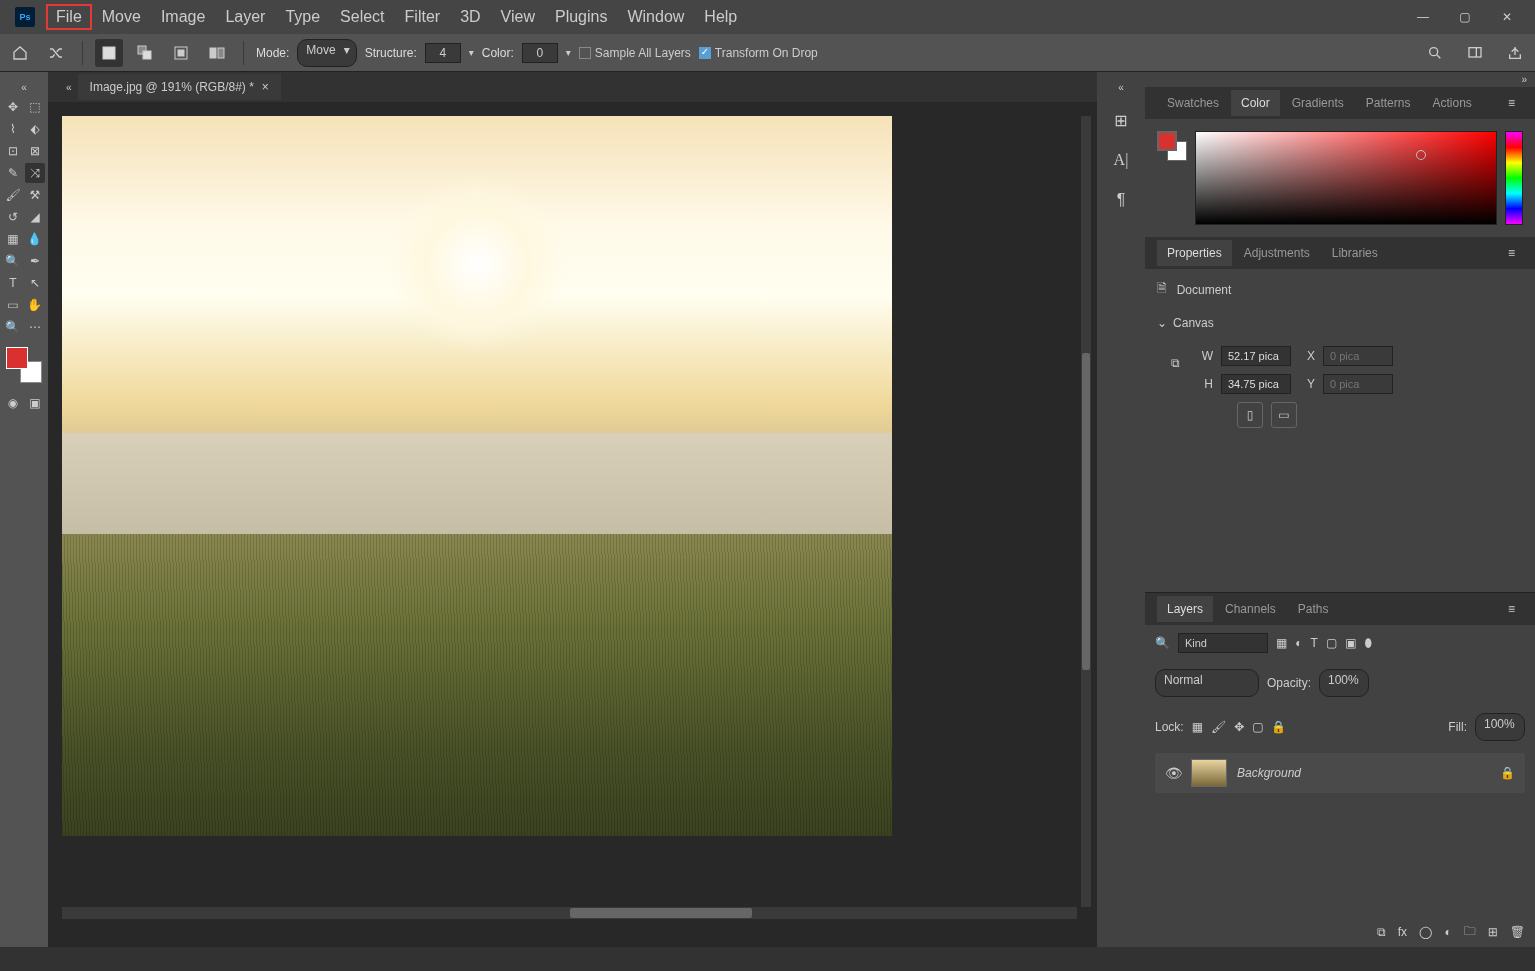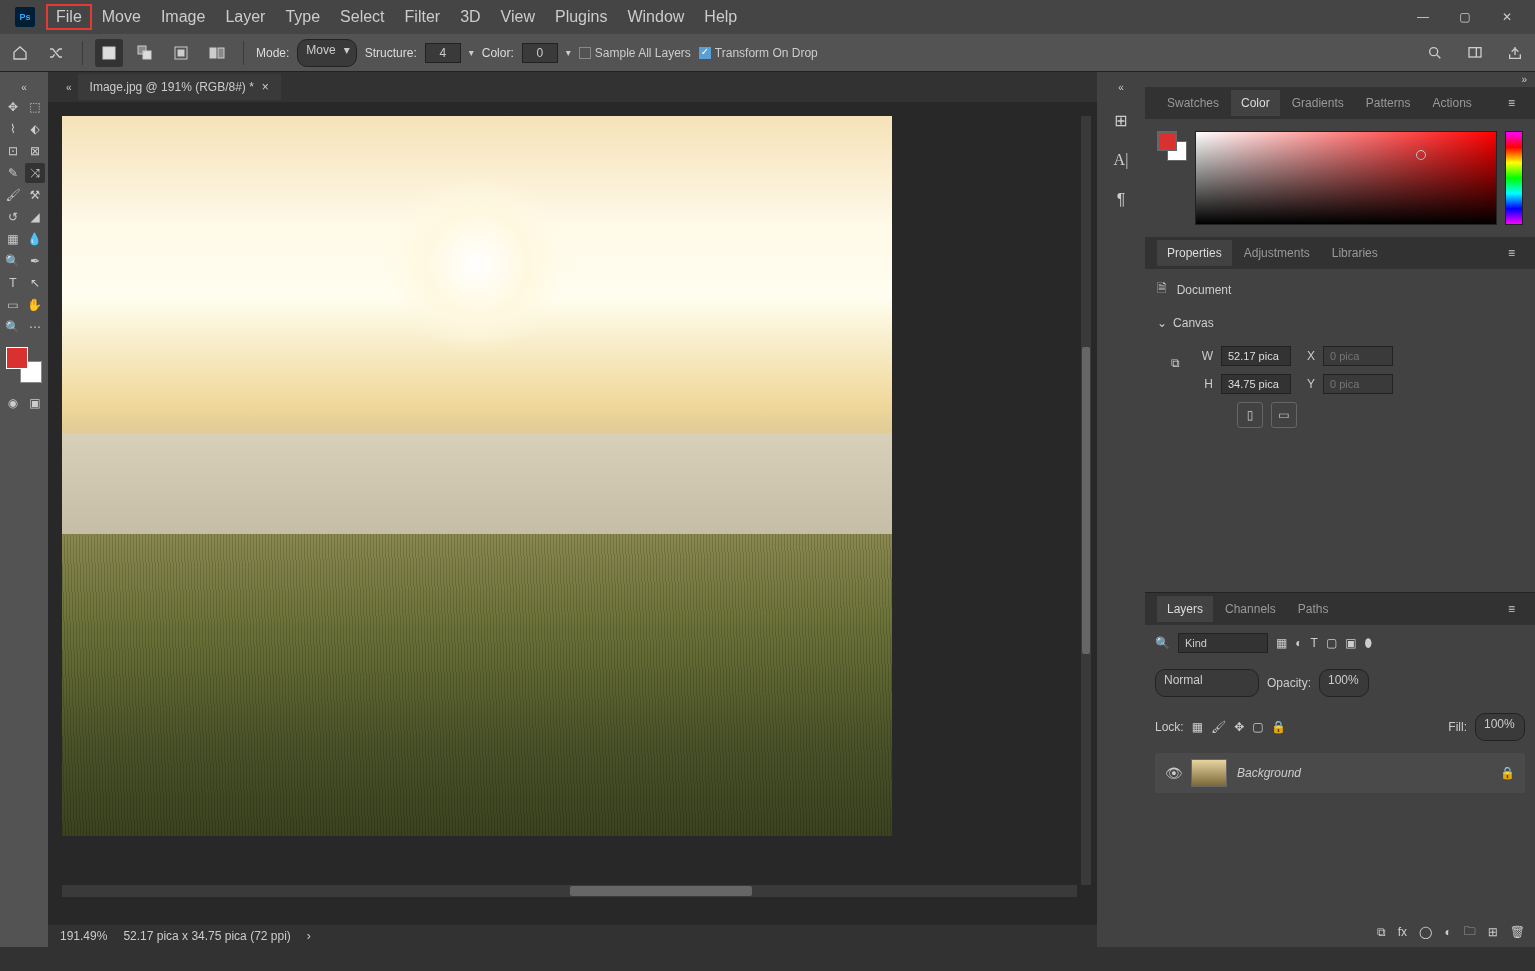--- a/index.html
+++ b/index.html
@@ -241,25 +241,20 @@
         <div class="water"></div>
         <div class="grass"></div>
       </div>
       <div class="scroll-v">
           <div class="scroll-thumb" style="top:30%;height:40%;left:1px;right:1px"></div>
         </div>
       <div class="scroll-h">
           <div class="scroll-thumb" style="left:50%;width:18%;top:1px;bottom:1px"></div>
         </div>
     </div>
-    <div class="status-bar">
-      <span>191.49%</span>
-      <span>52.17 pica x 34.75 pica (72 ppi)</span>
-      <span>›</span>
-    </div>
   </div>
 
   <div class="mid-strip">
     <div class="collapse-arrow">«</div>
     <div class="mid-icon">⊞</div>
     <div class="mid-icon" style="font-family:serif">A|</div>
     <div class="mid-icon">¶</div>
   </div>
 
   <div class="panels">

